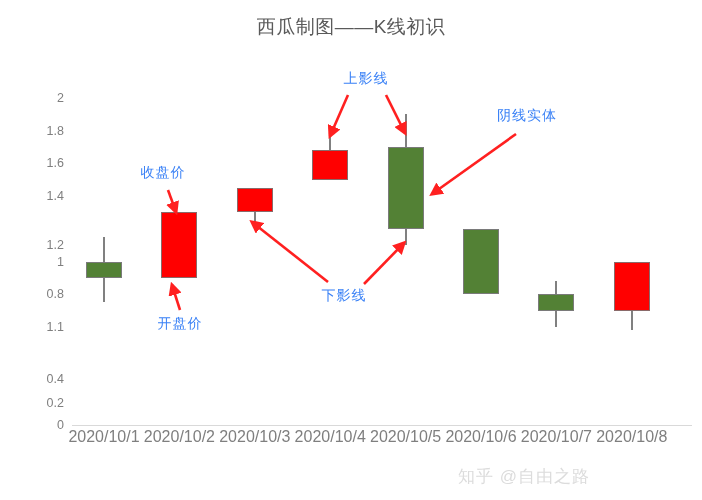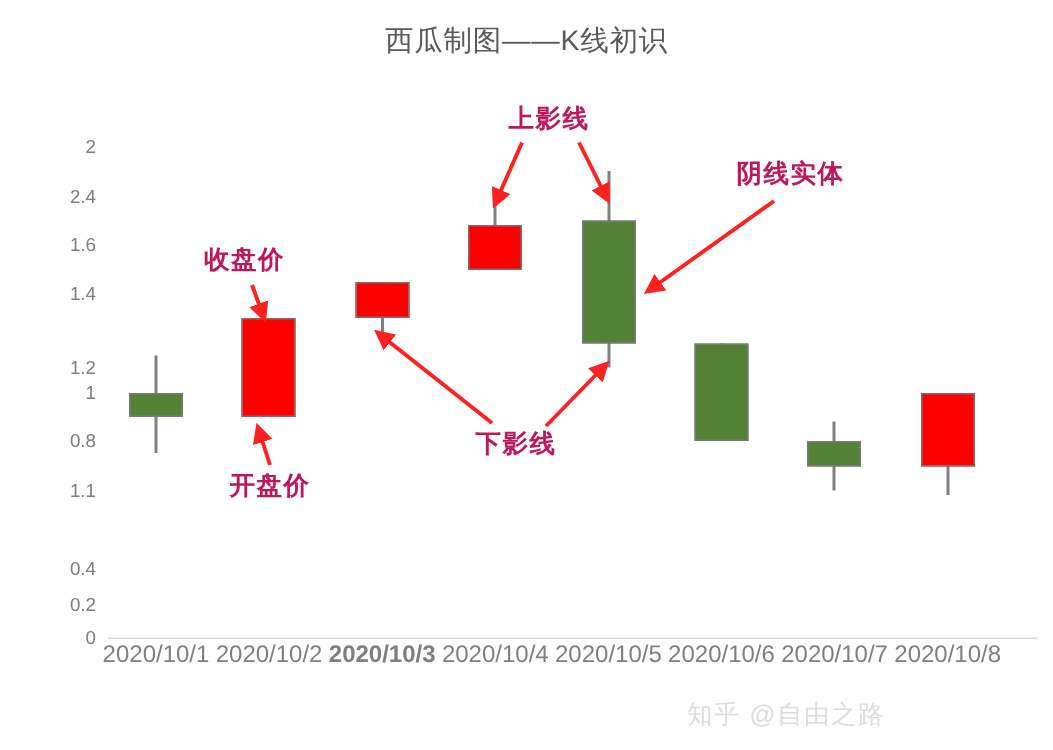--- a/index.html
+++ b/index.html
@@ -86,23 +86,23 @@
   .body-up {
     background: #538135;
     border: 1px solid #7a7a7a;
   }
   .body-down {
     background: #ff0000;
     border: 1px solid #8a6a6a;
   }
   .annotation-label {
     position: absolute;
-    color: #be185d;
-    font-size: 17px;
-    font-weight: 700;
+    color: #3b82f6;
+    font-size: 14px;
+    font-weight: 400;
     white-space: nowrap;
     letter-spacing: 1px;
     transform: translate(-50%, -50%);
   }
   #annotation-arrows {
     position: absolute;
     left: 0; top: 0;
     width: 702px;
     height: 500px;
     pointer-events: none;
@@ -127,29 +127,29 @@
   <div id="y-axis-labels">
       <div class="y-tick-label" style="top: 425px;">0</div>
       <div class="y-tick-label" style="top: 403px;">0.2</div>
       <div class="y-tick-label" style="top: 359.6px; margin-top: 19px;">0.4</div>
       <div class="y-tick-label" style="top: 326.9px;">1.1</div>
       <div class="y-tick-label" style="top: 294.2px;">0.8</div>
       <div class="y-tick-label" style="top: 261.5px;">1</div>
       <div class="y-tick-label" style="top: 228.8px; margin-top: 16px;">1.2</div>
       <div class="y-tick-label" style="top: 196.1px;">1.4</div>
       <div class="y-tick-label" style="top: 163.4px;">1.6</div>
-      <div class="y-tick-label" style="top: 130.7px;">2.4</div>
+      <div class="y-tick-label" style="top: 130.7px;">1.8</div>
       <div class="y-tick-label" style="top: 98px;">2</div>
     </div>
 
   <div id="plot-area">
     <div id="axis-line"></div>
   <div class="x-tick-label" style="left: 104px;">2020/10/1</div>
       <div class="x-tick-label" style="left: 179.4px;">2020/10/2</div>
-      <div class="x-tick-label" style="left: 254.8px; font-weight: bold;">2020/10/3</div>
+      <div class="x-tick-label" style="left: 254.8px;">2020/10/3</div>
       <div class="x-tick-label" style="left: 330.2px;">2020/10/4</div>
       <div class="x-tick-label" style="left: 405.6px;">2020/10/5</div>
       <div class="x-tick-label" style="left: 481px;">2020/10/6</div>
       <div class="x-tick-label" style="left: 556.4px;">2020/10/7</div>
       <div class="x-tick-label" style="left: 631.8px;">2020/10/8</div>
       <div class="candle-wick" style="left: 104px; top: 236.975px; height: 65.4px;"></div>
       <div class="candle-body body-up" style="left: 104px; top: 261.5px; width: 36px; height: 16.35px;"></div>
       <div class="candle-wick" style="left: 179.4px; top: 212.45px; height: 65.4px;"></div>
       <div class="candle-body body-down" style="left: 179.4px; top: 212.45px; width: 36px; height: 65.4px;"></div>
       <div class="candle-wick" style="left: 254.8px; top: 187.925px; height: 40.875px;"></div>

